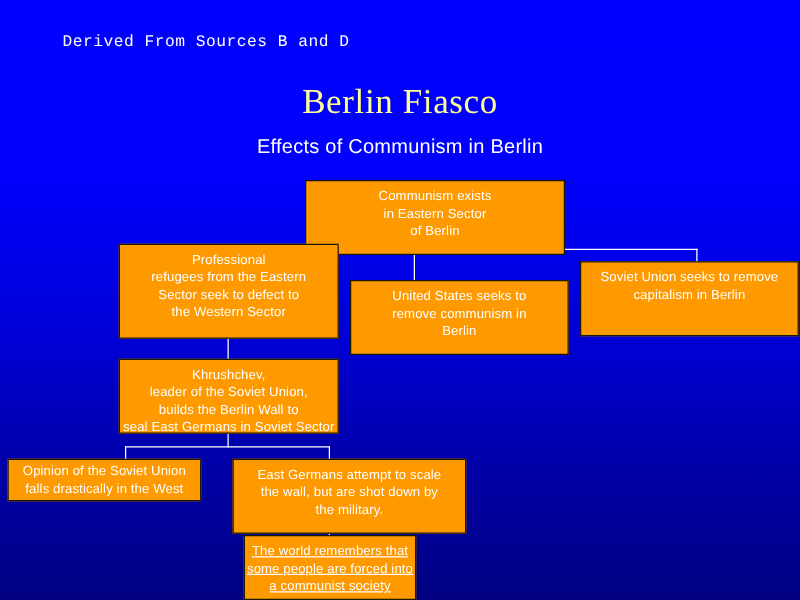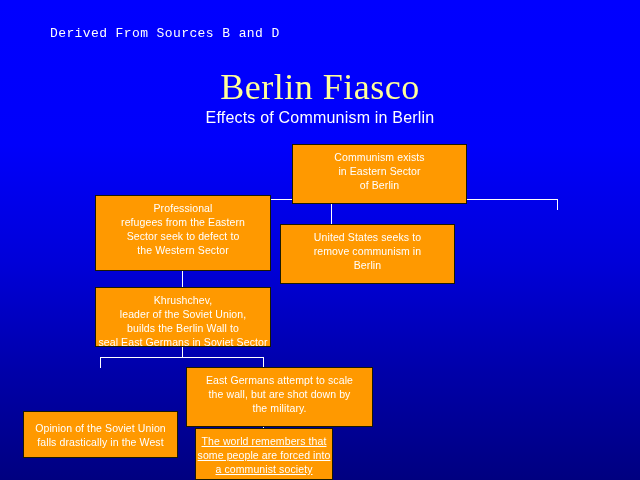--- a/index.html
+++ b/index.html
@@ -27,21 +27,21 @@
     letter-spacing: 0.4px;
     white-space: nowrap;
   }
   .slide-title {
     position: absolute;
     left: 0;
     top: 66px;
     width: 640px;
     text-align: center;
     font-family: "Liberation Serif", serif;
-    font-size: 36px;
+    font-size: 28px;
     color: #FFFF99;
     letter-spacing: 0.5px;
     white-space: nowrap;
   }
   .slide-subtitle {
     position: absolute;
     left: 0;
     top: 109px;
     width: 640px;
     text-align: center;
@@ -67,26 +67,26 @@
   }
   .node.center-v {
     display: flex;
     align-items: center;
     justify-content: center;
     padding-top: 0;
   }
   .node.center-v > span { display: block; width: 100%; }
 
   
-  #node-root    { left: 244px; top: 144px; width: 175px; height: 60px; margin-left: 48px; }
+  #node-root    { left: 244px; top: 144px; width: 208px; height: 60px; }
   #node-refugee { left:  95px; top: 195px; width: 176px; height: 76px; }
   #node-us      { left: 280px; top: 224px; width: 175px; height: 60px; }
   #node-soviet  { left: 464px; top: 209px; width: 175px; height: 60px; }
   #node-wall    { left:  95px; top: 287px; width: 176px; height: 60px; }
-  #node-opinion { left:  23px; top: 367px; width: 155px; height: 47px; margin-top: 44px; }
+  #node-opinion { left:  6px; top: 367px; width: 155px; height: 34px; }
   #node-scale   { left: 186px; top: 367px; width: 187px; height: 60px; }
   #node-world   { left: 195px; top: 428px; width: 138px; height: 52px; text-decoration: underline; }
 
   
   .conn {
     position: absolute;
     background: #FFFFFF;
   }
   .conn.v { width: 1px; }
   .conn.h { height: 1px; }
@@ -140,20 +140,22 @@
 
   <div class="node" id="node-refugee">Professional
 refugees from the Eastern
 Sector seek to defect to
 the Western Sector</div>
 
   <div class="node" id="node-us">United States seeks to
 remove communism in
 Berlin</div>
 
+  <div class="node" id="node-soviet">Soviet Union seeks to remove
+capitalism in Berlin</div>
 
   <div class="node" id="node-wall">Khrushchev,
 leader of the Soviet Union,
 builds the Berlin Wall to
 seal East Germans in Soviet Sector</div>
 
   <div class="node center-v" id="node-opinion"><span>Opinion of the Soviet Union
 falls drastically in the West</span></div>
 
   <div class="node" id="node-scale">East Germans attempt to scale

